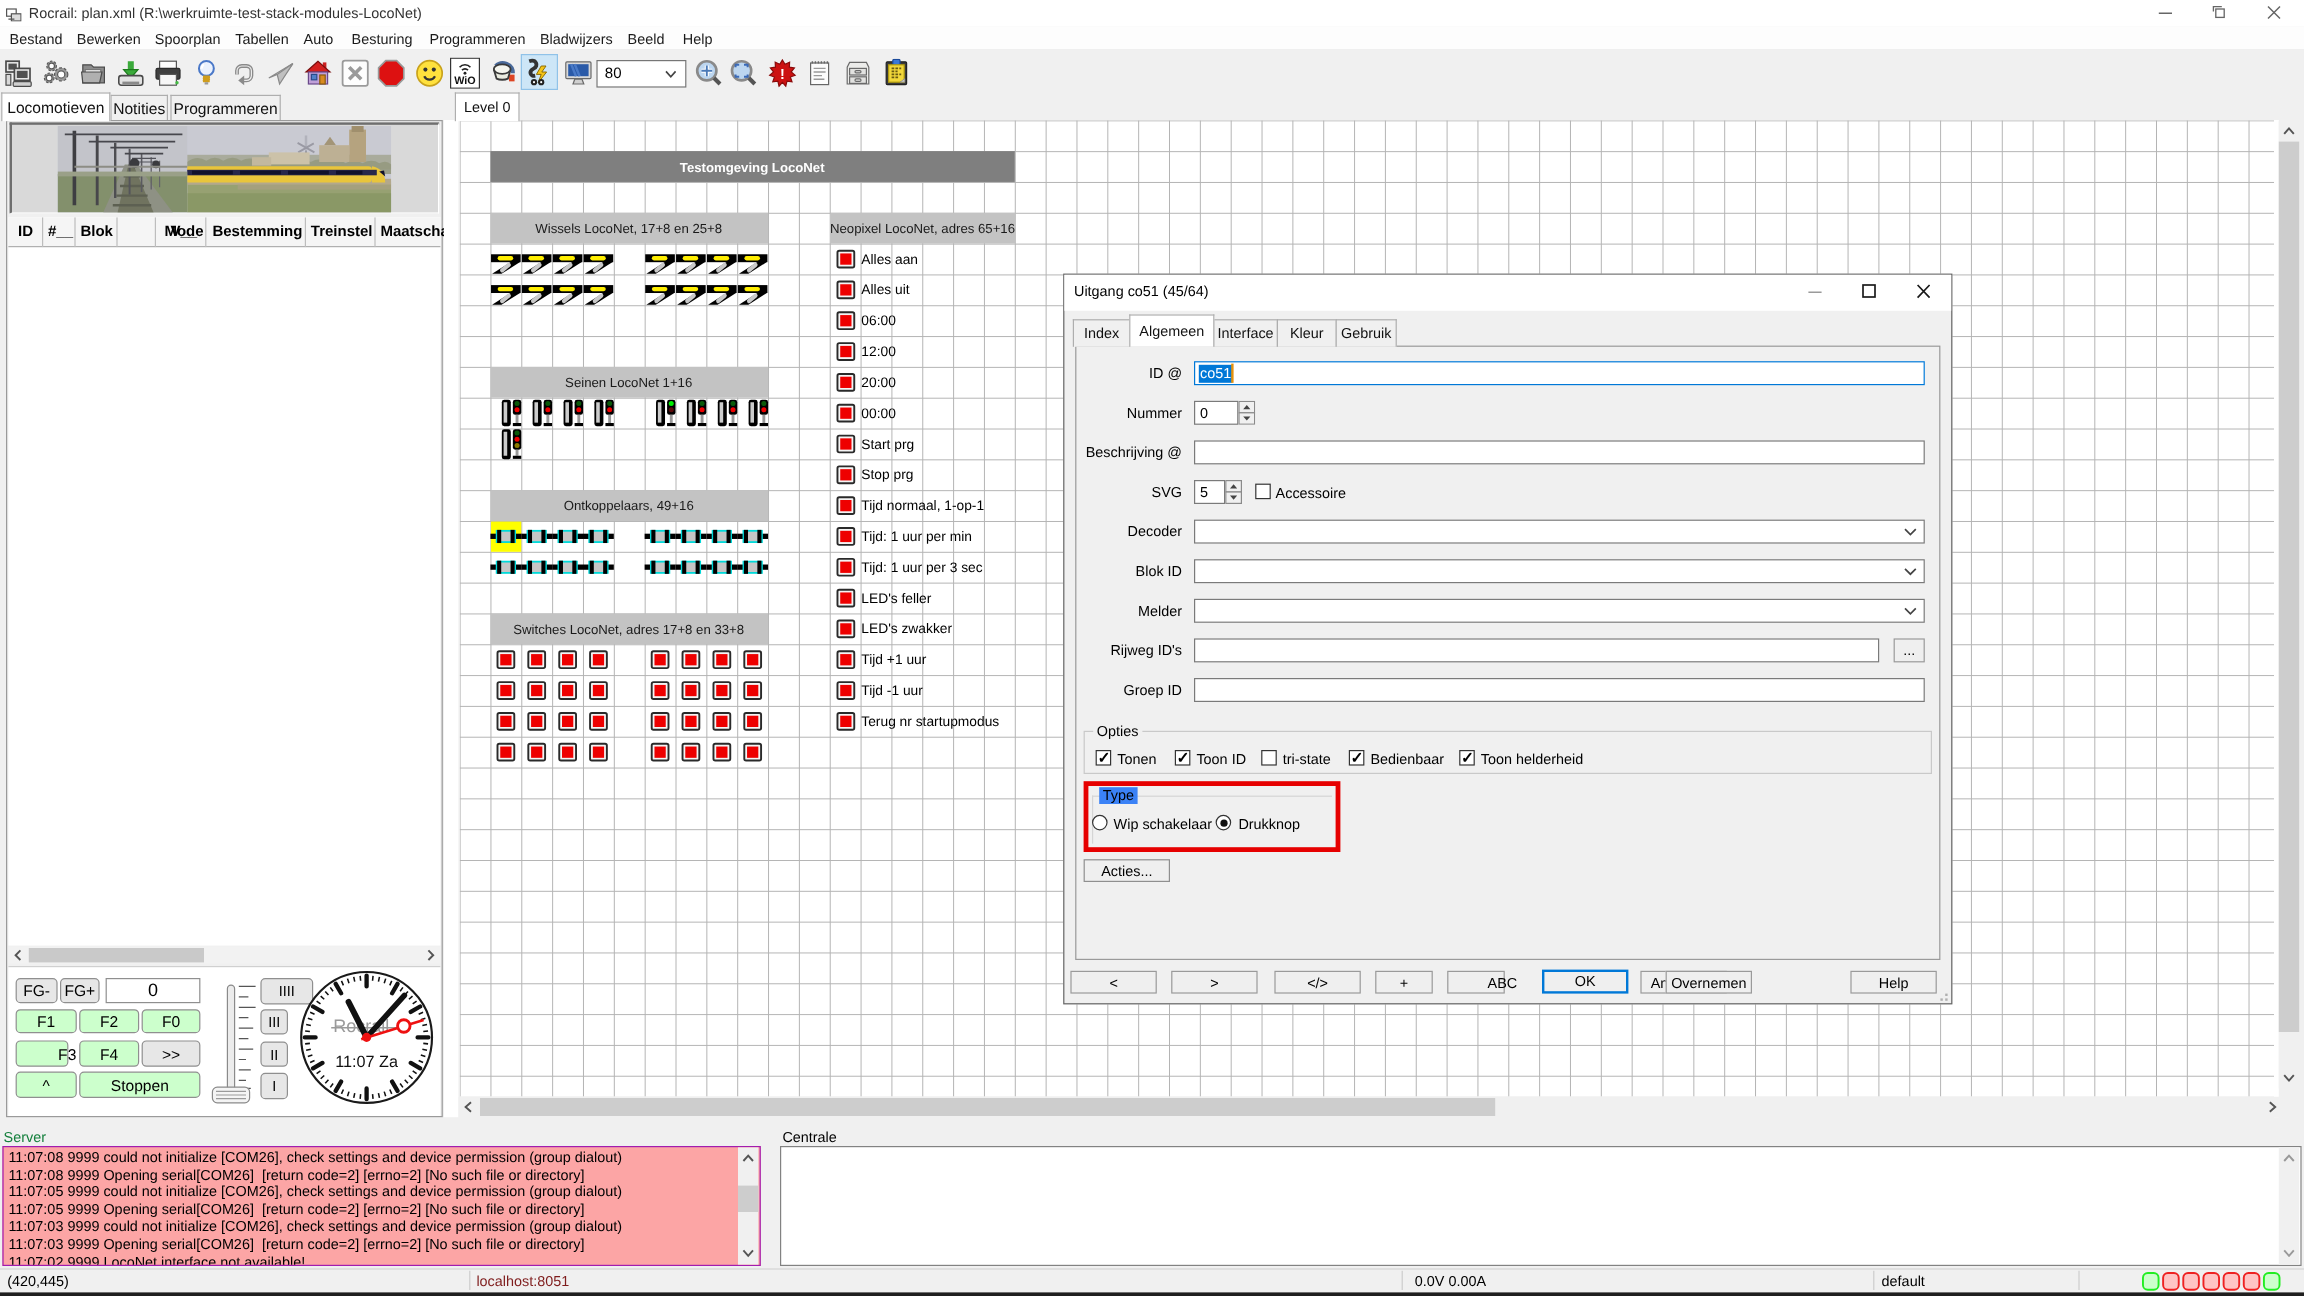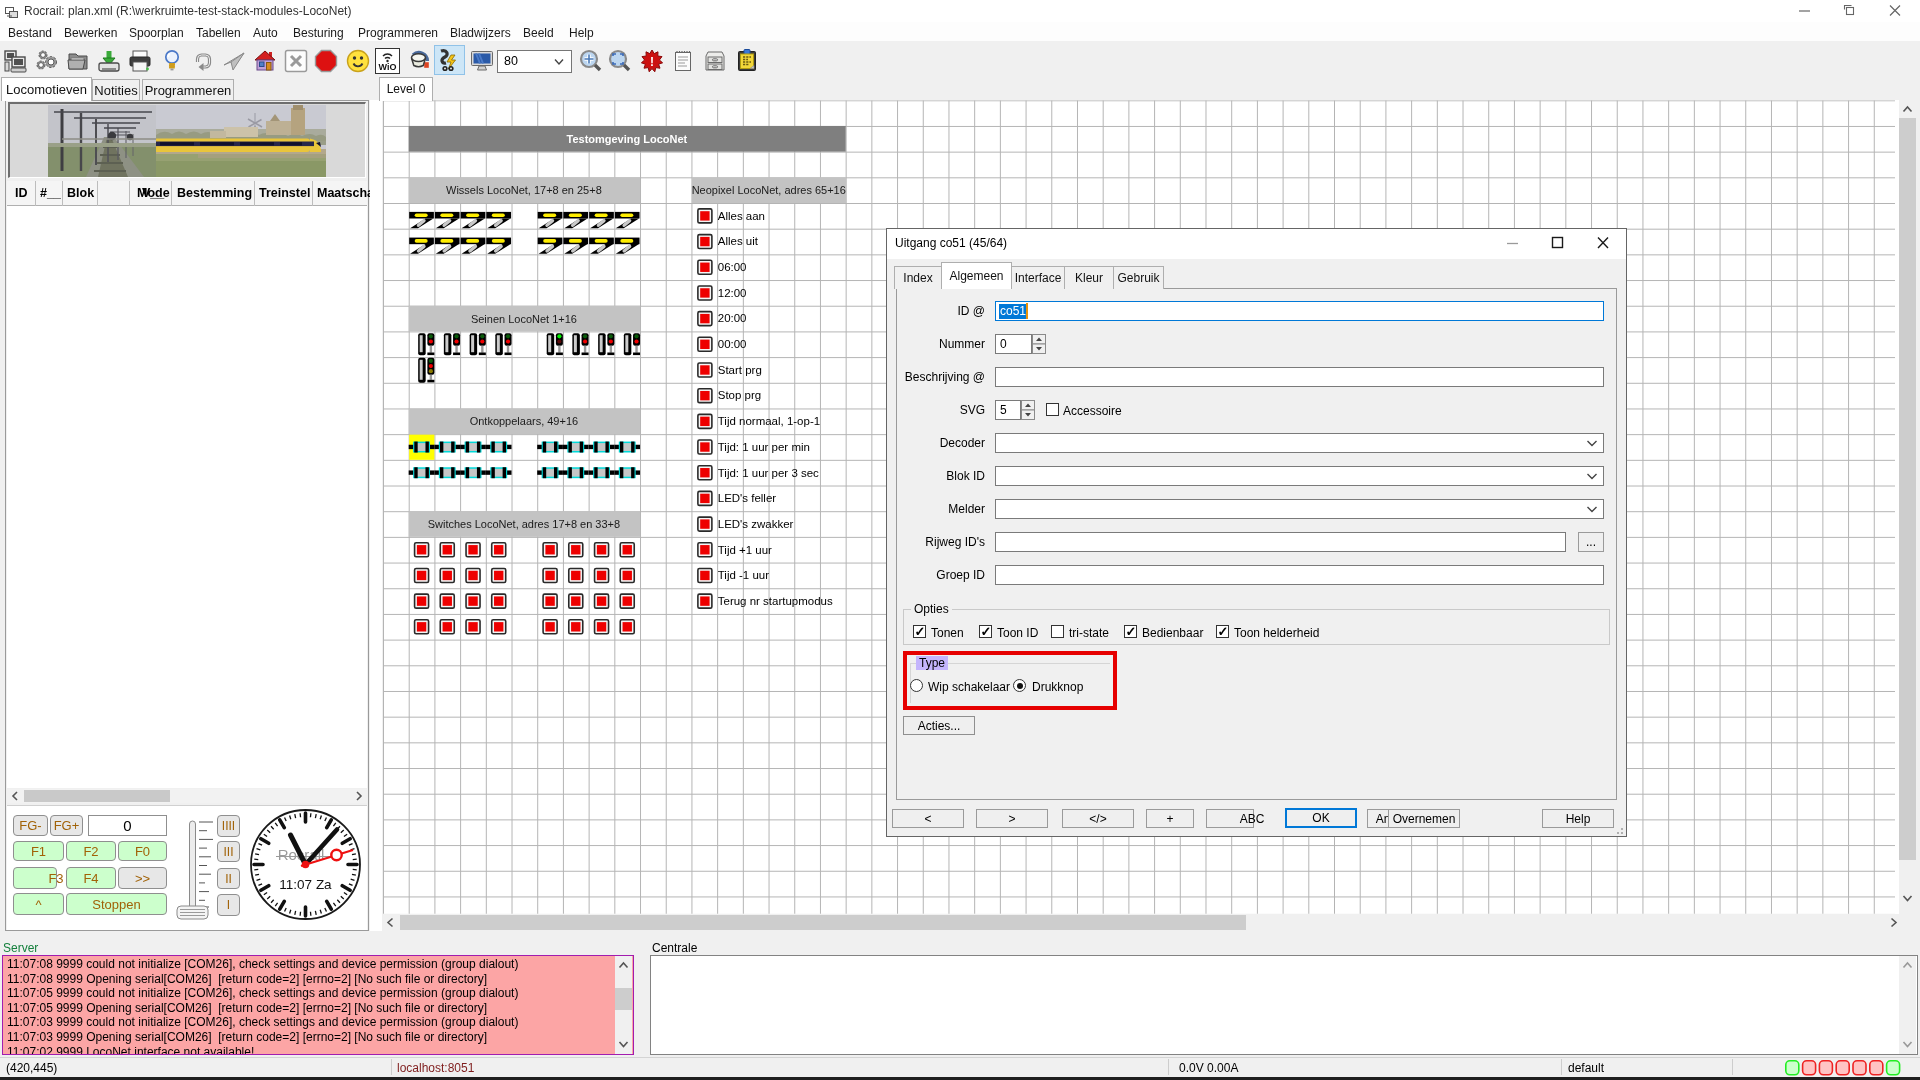--- a/index.html
+++ b/index.html
@@ -4,21 +4,21 @@
 <style>
   html,body{margin:0;padding:0;width:1920px;height:1080px;overflow:hidden;
     font-family:"Liberation Sans",sans-serif;background:#f0f0f0;position:relative;}
   .abs{position:absolute;}
   .tab{position:absolute;background:#f0f0f0;border:1px solid #aeaeae;border-bottom:none;
     font-size:12px;color:#111;text-align:center;}
   .tab.active{background:#fff;z-index:3;}
   .btn{position:absolute;background:#efefef;border:1px solid #9a9a9a;border-radius:3px;
     font-size:12px;color:#000;display:flex;align-items:center;justify-content:center;box-sizing:border-box;}
   .gbtn{position:absolute;background:#e7e7e7;border:1px solid #8f8f8f;border-radius:4px;
-    font-size:13px;color:#a16207;display:flex;align-items:center;justify-content:center;box-sizing:border-box;}
+    font-size:13px;color:#000000;display:flex;align-items:center;justify-content:center;box-sizing:border-box;}
   .grbtn{background:#ccffcc;}
   .inp{position:absolute;background:#fff;border:1px solid #7a7a7a;box-sizing:border-box;}
   .lbl{position:absolute;font-size:12px;color:#000;white-space:nowrap;}
   .rlbl{position:absolute;font-size:12px;color:#000;white-space:nowrap;text-align:right;}
   .cb{position:absolute;width:13px;height:13px;background:#fff;border:1px solid #333;box-sizing:border-box;}
   .ck{position:absolute;font-size:13px;color:#000;font-weight:bold;}
   .sep{position:absolute;width:1px;background:#cdcdcd;}
   .mi{position:absolute;font-size:12px;color:#1a1a1a;top:4px;}
   svg{display:block;}
 </style>
@@ -309,21 +309,21 @@
 
 <svg class="abs" style="left:175px;top:815px" width="40" height="108" viewBox="0 0 40 108">
   <rect x="14.5" y="6" width="6" height="88" rx="3" fill="#ececec" stroke="#8a8a8a"></rect>
   <g stroke="#555" stroke-width="1">
     <path d="M24 7 H38 M24 15.7 H32 M24 24.4 H38 M24 33.1 H32 M24 41.8 H36 M24 50.5 H32 M24 59.2 H36 M24 67.9 H30 M24 76.6 H34 M24 85.3 H30 M24 92 H34"></path>
   </g>
   <rect x="2" y="91" width="31" height="13" rx="4" fill="#f4f4f4" stroke="#8a8a8a"></rect>
   <path d="M5 94.5 h25 M5 97.5 h25 M5 100.5 h25" stroke="#9a9a9a"></path>
 </svg>
 
-<div class="gbtn" style="left:217px;top:815px;width:23px;height:22px;letter-spacing:0;font-size:12px;">IIII</div>
+<div class="gbtn" style="left:217px;top:815px;width:44px;height:22px;letter-spacing:0;font-size:12px;">IIII</div>
 <div class="gbtn" style="left:217px;top:841px;width:23px;height:21px;font-size:12px;">III</div>
 <div class="gbtn" style="left:217px;top:868px;width:23px;height:21px;font-size:12px;">II</div>
 <div class="gbtn" style="left:217px;top:894px;width:23px;height:22px;font-size:12px;">I</div>
 
 <svg class="abs" style="left:249px;top:808px" width="113" height="113" viewBox="0 0 113 113">
   <circle cx="56.5" cy="56.5" r="54.5" fill="#fff" stroke="#1a1a1a" stroke-width="1.8"></circle>
   <path d="M56.50 14.00 L56.50 5.00 M77.75 19.69 L82.25 11.90 M93.31 35.25 L101.10 30.75 M99.00 56.50 L108.00 56.50 M93.31 77.75 L101.10 82.25 M77.75 93.31 L82.25 101.10 M56.50 99.00 L56.50 108.00 M35.25 93.31 L30.75 101.10 M19.69 77.75 L11.90 82.25 M14.00 56.50 L5.00 56.50 M19.69 35.25 L11.90 30.75 M35.25 19.69 L30.75 11.90" stroke="#111" stroke-width="3.6" stroke-linecap="round"></path>
   <path d="M61.47 9.26 L61.88 5.28 M66.38 10.04 L67.21 6.13 M71.18 11.32 L72.41 7.52 M75.82 13.11 L77.45 9.45 M84.42 18.07 L86.77 14.84 M88.28 21.20 L90.96 18.23 M91.80 24.72 L94.77 22.04 M94.93 28.58 L98.16 26.23 M99.89 37.18 L103.55 35.55 M101.68 41.82 L105.48 40.59 M102.96 46.62 L106.87 45.79 M103.74 51.53 L107.72 51.12 M103.74 61.47 L107.72 61.88 M102.96 66.38 L106.87 67.21 M101.68 71.18 L105.48 72.41 M99.89 75.82 L103.55 77.45 M94.93 84.42 L98.16 86.77 M91.80 88.28 L94.77 90.96 M88.28 91.80 L90.96 94.77 M84.42 94.93 L86.77 98.16 M75.82 99.89 L77.45 103.55 M71.18 101.68 L72.41 105.48 M66.38 102.96 L67.21 106.87 M61.47 103.74 L61.88 107.72 M51.53 103.74 L51.12 107.72 M46.62 102.96 L45.79 106.87 M41.82 101.68 L40.59 105.48 M37.18 99.89 L35.55 103.55 M28.58 94.93 L26.23 98.16 M24.72 91.80 L22.04 94.77 M21.20 88.28 L18.23 90.96 M18.07 84.42 L14.84 86.77 M13.11 75.82 L9.45 77.45 M11.32 71.18 L7.52 72.41 M10.04 66.38 L6.13 67.21 M9.26 61.47 L5.28 61.88 M9.26 51.53 L5.28 51.12 M10.04 46.62 L6.13 45.79 M11.32 41.82 L7.52 40.59 M13.11 37.18 L9.45 35.55 M18.07 28.58 L14.84 26.23 M21.20 24.72 L18.23 22.04 M24.72 21.20 L22.04 18.23 M28.58 18.07 L26.23 14.84 M37.18 13.11 L35.55 9.45 M41.82 11.32 L40.59 7.52 M46.62 10.04 L45.79 6.13 M51.53 9.26 L51.12 5.28" stroke="#111" stroke-width="1.3"></path>
   <text x="52" y="52" font-size="15" fill="#9a9a9a" text-anchor="middle">Rocrail</text>
   <path d="M27 48.5 H86" stroke="#9a9a9a" stroke-width="1.2"></path>
@@ -616,21 +616,21 @@
 <div class="lbl" style="left:1069px;top:626px;z-index:12;">tri-state</div>
 <div class="cb" style="left:1124px;top:625px;z-index:12;"></div>
 <div class="ck" style="left:1125.5px;top:624px;z-index:13;">✓</div>
 <div class="lbl" style="left:1142px;top:626px;z-index:12;">Bedienbaar</div>
 <div class="cb" style="left:1216px;top:625px;z-index:12;"></div>
 <div class="ck" style="left:1217.5px;top:624px;z-index:13;">✓</div>
 <div class="lbl" style="left:1234px;top:626px;z-index:12;">Toon helderheid</div>
 
 <div class="abs" style="left:903px;top:651px;width:214px;height:59px;border:4px solid #e60000;box-sizing:border-box;z-index:11;"></div>
 <div class="abs" style="left:910px;top:663px;width:200px;height:40px;border:1px solid #d5d5d5;border-bottom:none;border-right:none;box-sizing:border-box;z-index:11;"></div>
-<div class="lbl" style="left:916px;top:656px;background:#c4b5fd;padding:0 3px;z-index:12;">Type</div>
+<div class="lbl" style="left:916px;top:656px;background:#3b82f6;padding:0 3px;z-index:12;">Type</div>
 <div class="abs" style="left:910px;top:679px;width:13px;height:13px;border:1px solid #333;border-radius:50%;background:#fff;box-sizing:border-box;z-index:12;"></div>
 <div class="lbl" style="left:928px;top:680px;z-index:12;">Wip schakelaar</div>
 <div class="abs" style="left:1013px;top:679px;width:13px;height:13px;border:1px solid #333;border-radius:50%;background:#fff;box-sizing:border-box;z-index:12;"></div>
 <div class="abs" style="left:1016.5px;top:682.5px;width:6px;height:6px;border-radius:50%;background:#111;z-index:13;"></div>
 <div class="lbl" style="left:1032px;top:680px;z-index:12;">Drukknop</div>
 
 <div class="btn" style="left:903px;top:716px;width:72px;height:19px;border-radius:0;background:#efefef;border:1px solid #8f8f8f;z-index:12;">Acties...</div>
 
 <div class="btn" style="left:892px;top:809px;width:72px;height:19px;border-radius:0;z-index:12;">&lt;</div>
 <div class="btn" style="left:976px;top:809px;width:72px;height:19px;border-radius:0;z-index:12;">&gt;</div>

